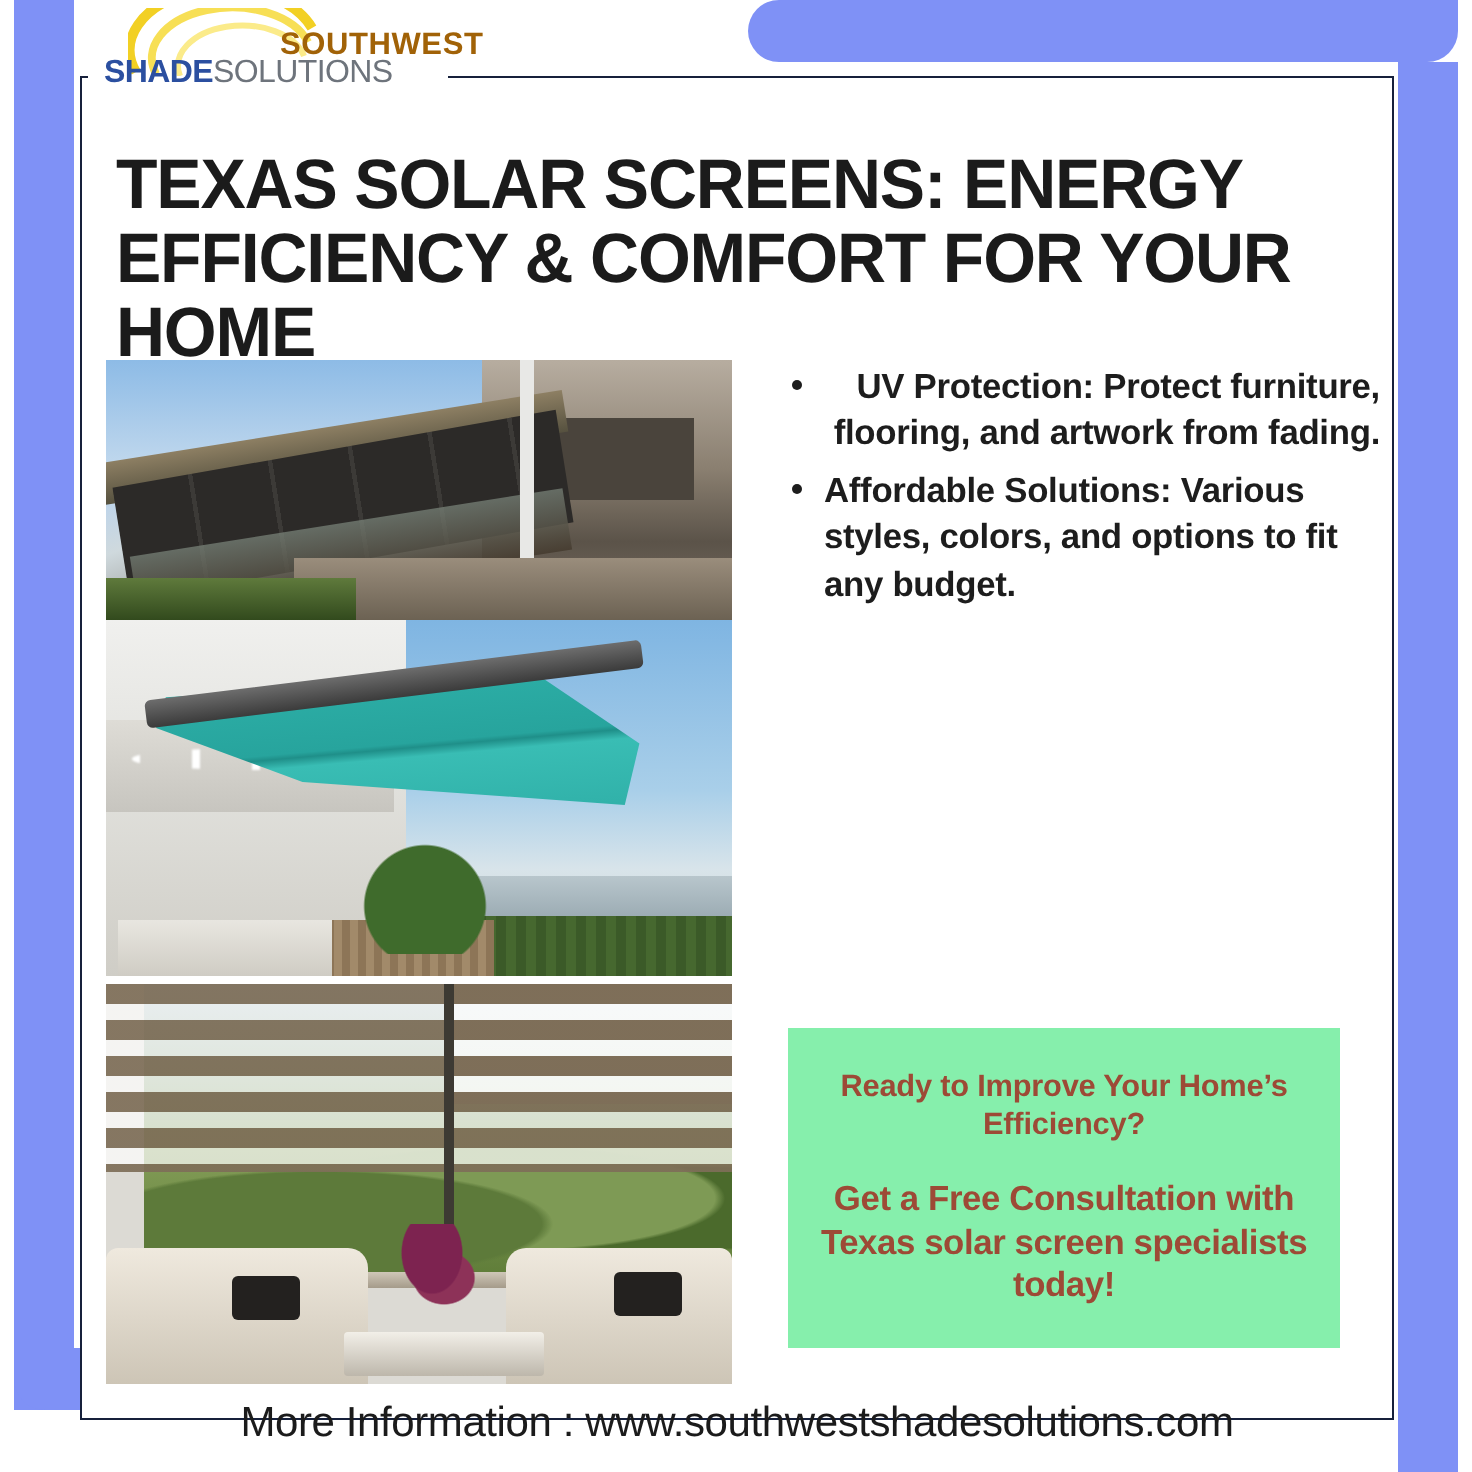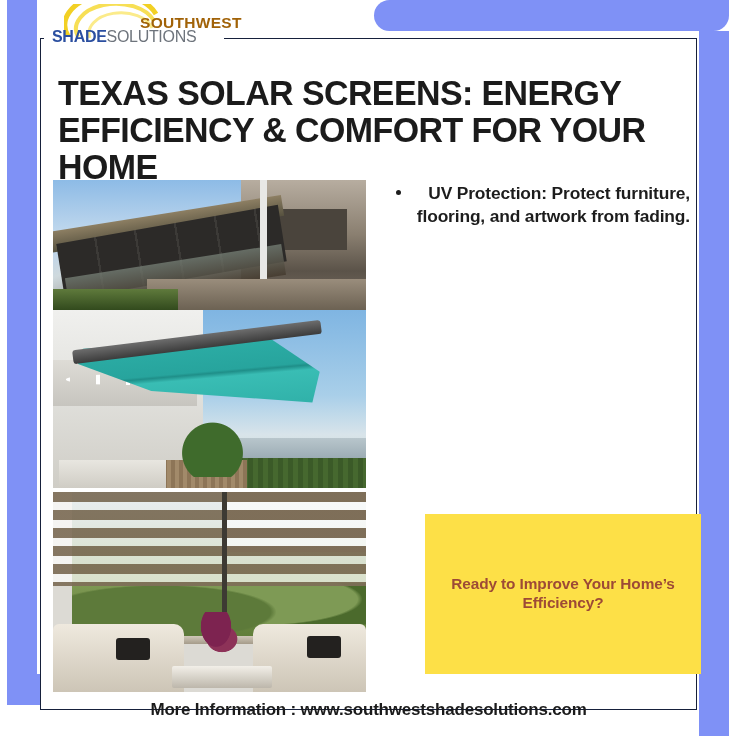--- a/index.html
+++ b/index.html
@@ -162,38 +162,37 @@
   .bullets li:last-child{margin-bottom:0;}
   .bullets li.tight{margin-bottom:6px;text-align:right;}
   .bullets li::before{
     content:"";position:absolute;left:2px;top:8px;
     width:5px;height:5px;border-radius:50%;background:#1d1d1d;
   }
 
   
   .cta{
     position:absolute;left:394px;top:514px;width:276px;height:160px;z-index:5;
-    background:#fde047;
+    background:#86efac;
     display:flex;flex-direction:column;align-items:center;justify-content:center;
     text-align:center;
-    margin-left:31px;
   }
   .cta-l1{
     font-size:15.4px;font-weight:bold;line-height:1.22;color:#9d4a36;
     padding:0 14px;letter-spacing:-0.1px;
   }
   .cta-l2{
     margin-top:17px;font-size:17.4px;font-weight:bold;line-height:1.22;
     color:#9d4a36;padding:0 6px;letter-spacing:-0.2px;
   }
 
   
   .footer{
     position:absolute;left:40px;top:700px;width:657px;z-index:5;
-    text-align:center;font-size:17px;font-weight:bold;color:#1b1b1b;
+    text-align:center;font-size:21px;font-weight:normal;color:#1b1b1b;
     letter-spacing:-0.2px;
   }
 </style>
 </head>
 <body>
 
 <div class="peri-right-head"></div>
 <div class="peri-right"></div>
 <div class="peri-left"></div>
 <div class="peri-left-foot"></div>
@@ -252,20 +251,22 @@
     <div class="pillowL"></div>
     <div class="pillowR"></div>
     <div class="table"></div>
     <div class="flowers"></div>
   </div>
 </div>
 
 <div class="bullets">
   <ul>
     <li class="tight">UV Protection: Protect furniture, flooring, and artwork from fading.</li>
+    <li>Affordable Solutions: Various styles, colors, and options to fit any budget.</li>
   </ul>
 </div>
 
 <div class="cta">
   <div class="cta-l1">Ready to Improve Your Home’s Efficiency?</div>
+  <div class="cta-l2">Get a Free Consultation with Texas solar screen specialists today!</div>
 </div>
 
 <div class="footer">More Information : www.southwestshadesolutions.com</div>
 
 </body></html>

